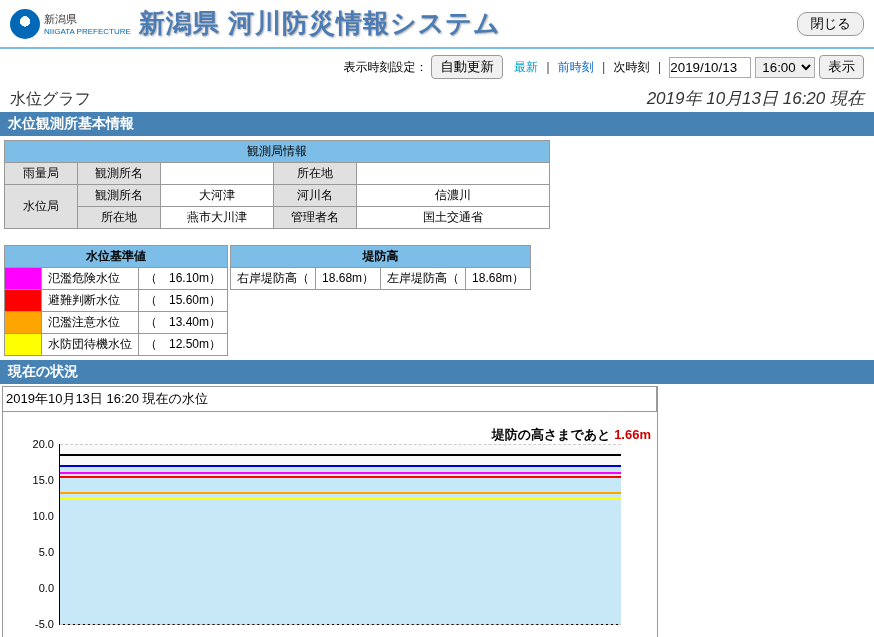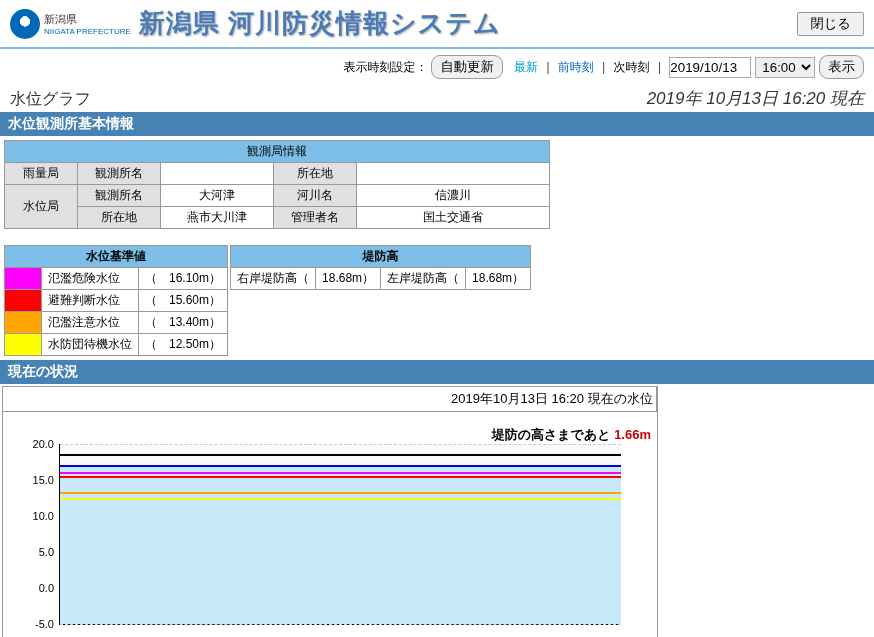--- a/index.html
+++ b/index.html
@@ -1,22 +1,22 @@
 <!DOCTYPE html>
 <html><head>
 <meta charset="utf-8">
 <style>
 body{margin:0;font-family:"MS PGothic","Meiryo",sans-serif;font-size:13px;color:#000;background:#fff}
 .header{display:flex;align-items:center;padding:6px 10px;border-bottom:2px solid #7DBEE8}
 .logo{display:flex;align-items:center;font-size:11px;color:#333;margin-right:8px}
 .logo-icon{width:26px;height:26px;border-radius:50%;border:2px solid #0068b6;position:relative;margin-right:4px;background:radial-gradient(circle at 50% 40%, #fff 25%, transparent 26%), #0068b6}
 .title{font-size:26px;font-weight:bold;color:#4A7BB5;text-shadow:1px 1px 2px #aaa;letter-spacing:1px}
-.close-btn{margin-left:auto;padding:2px 12px;border:1px solid #999;background:#f0f0f0;border-radius:2px}
+.close-btn{margin-left:auto;padding:2px 12px;border:1px solid #999;background:#f0f0f0;border-radius:10px}
 .controls{display:flex;justify-content:flex-end;align-items:center;padding:6px 10px;gap:4px;font-size:12px}
-.btn{padding:2px 8px;border:1px solid #999;background:#f0f0f0;border-radius:9px}
+.btn{padding:2px 8px;border:1px solid #999;background:#f0f0f0;border-radius:4px}
 .link{color:#0066cc}
 .link.latest{color:#00a0cc}
 .date-input{border:1px solid #aaa;padding:2px 0;width:80px}
 .select{border:1px solid #aaa;padding:1px 2px}
 .page-title-row{display:flex;align-items:baseline;padding:2px 10px}
 .page-title{font-size:16px;color:#333}
 .page-time{margin-left:auto;font-size:17px;font-weight:normal;color:#333;font-style:italic}
 .section-header{background:#4682B4;color:#fff;font-weight:bold;padding:3px 8px;font-size:14px}
 .content{padding:4px}
 table{border-collapse:collapse}
@@ -29,21 +29,21 @@
 .std-table{border-collapse:collapse}
 .std-table th{background:#7DBEE8;border:1px solid #999;padding:2px 6px;font-size:12px}
 .std-table td{border:1px solid #999;padding:2px 6px;font-size:12px}
 .color-cell{width:24px}
 .c-magenta{background:#FF00FF}
 .c-red{background:#FF0000}
 .c-orange{background:#FFA500}
 .c-yellow{background:#FFFF00}
 .right-align{text-align:right}
 .status-top{display:flex;border:1px solid #999;margin:2px 2px 0 2px}
-.status-left{flex:3;text-align:right;padding:3px;border-right:1px solid #999}
+.status-left{flex:3;text-align:left;padding:3px;border-right:1px solid #999}
 .status-right{flex:1;text-align:center;padding:3px}
 .chart-wrap{border:1px solid #999;border-top:none;margin:0 2px;padding:14px 6px 18px 6px}
 .chart-title{text-align:right;font-weight:bold;}
 .chart-title .diff{color:#C00}
 .chart{position:relative;height:180px;margin-left:50px;margin-right:30px;border-left:1px solid #000;border-bottom:1px solid #000;background:#fafafa}
 .y-tick{position:absolute;left:-42px;width:36px;text-align:right;font-size:11px;transform:translateY(-50%)}
 .grid{position:absolute;left:0;right:0;border-top:1px dashed #ccc}
 .water{position:absolute;left:0;right:0;bottom:0;background:#C6E8F7}
 .line{position:absolute;left:0;right:0;height:2px}
 .cur-line{position:absolute;left:0;right:0;height:2px;border-top:2px solid #0000cc}

